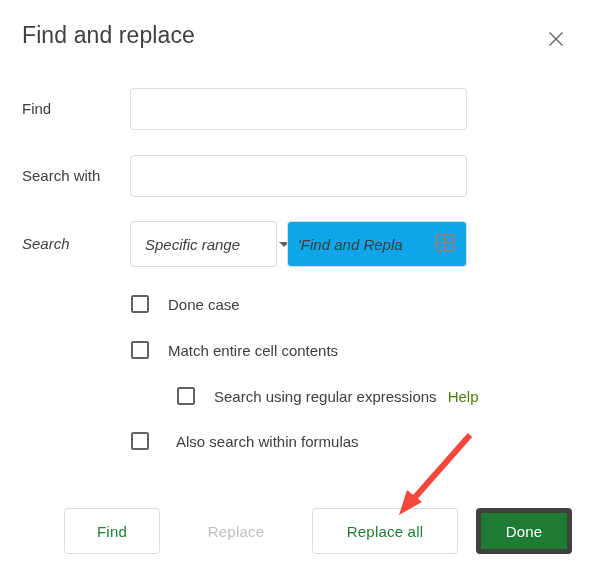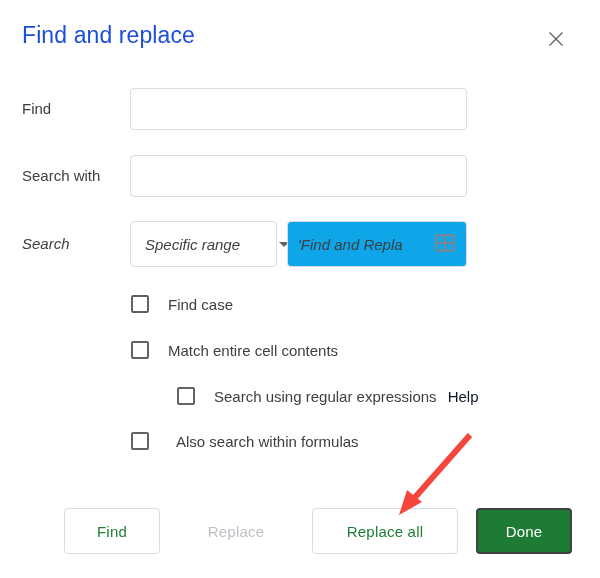--- a/index.html
+++ b/index.html
@@ -31,21 +31,21 @@
     top: 0;
     width: 600px;
     height: 78px;
   }
   .dialog-title {
     position: absolute;
     left: 22px;
     top: 22px;
     font-size: 23px;
     font-weight: 400;
-    color: #1d4ed8;
+    color: #404040;
     letter-spacing: 0.1px;
     white-space: nowrap;
   }
   .close-btn {
     position: absolute;
     left: 540px;
     top: 23px;
     width: 32px;
     height: 32px;
     border: none;
@@ -198,21 +198,21 @@
   .checkbox-label {
     margin-left: 19px;
     font-size: 15px;
     color: #3c4043;
     white-space: nowrap;
     cursor: default;
   }
   .help-link {
     margin-left: 11px;
     font-size: 15px;
-    color: #0f172a;
+    color: #4d7c0f;
     text-decoration: none;
     cursor: pointer;
     white-space: nowrap;
   }
 
   
   .footer {
     position: absolute;
     left: 0;
     top: 508px;
@@ -239,21 +239,21 @@
   .btn-outline {
     border: 1px solid #dadce0;
     color: #1e7e34;
   }
   .btn-disabled {
     border: 1px solid transparent;
     color: #bdc1c6;
     cursor: default;
   }
   .btn-filled {
-    border: 2px solid #404040;
+    border: 5px solid #404040;
     background: #1e7b34;
     color: #ffffff;
   }
   .btn-find { left: 64px; width: 96px; }
   .btn-replace { left: 180px; width: 112px; }
   .btn-replace-all { left: 312px; width: 146px; }
   .btn-done { left: 476px; width: 96px; }
 
   
   .annotation-arrow {
@@ -308,21 +308,21 @@
             <line x1="10" y1="1.2" x2="10" y2="16.8" stroke="#80868b" stroke-width="2"></line>
             <line x1="1.2" y1="9" x2="18.8" y2="9" stroke="#80868b" stroke-width="2"></line>
           </svg>
         </span>
       </button>
     </div>
   </div>
 
   <div class="checkbox-row cb-0">
     <span class="checkbox"></span>
-    <span class="checkbox-label">Find case</span>
+    <span class="checkbox-label">Done case</span>
   </div>
 
   <div class="checkbox-row cb-1">
     <span class="checkbox"></span>
     <span class="checkbox-label">Match entire cell contents</span>
   </div>
 
   <div class="checkbox-row cb-2">
     <span class="checkbox"></span>
     <span class="checkbox-label">Search using regular expressions</span>

